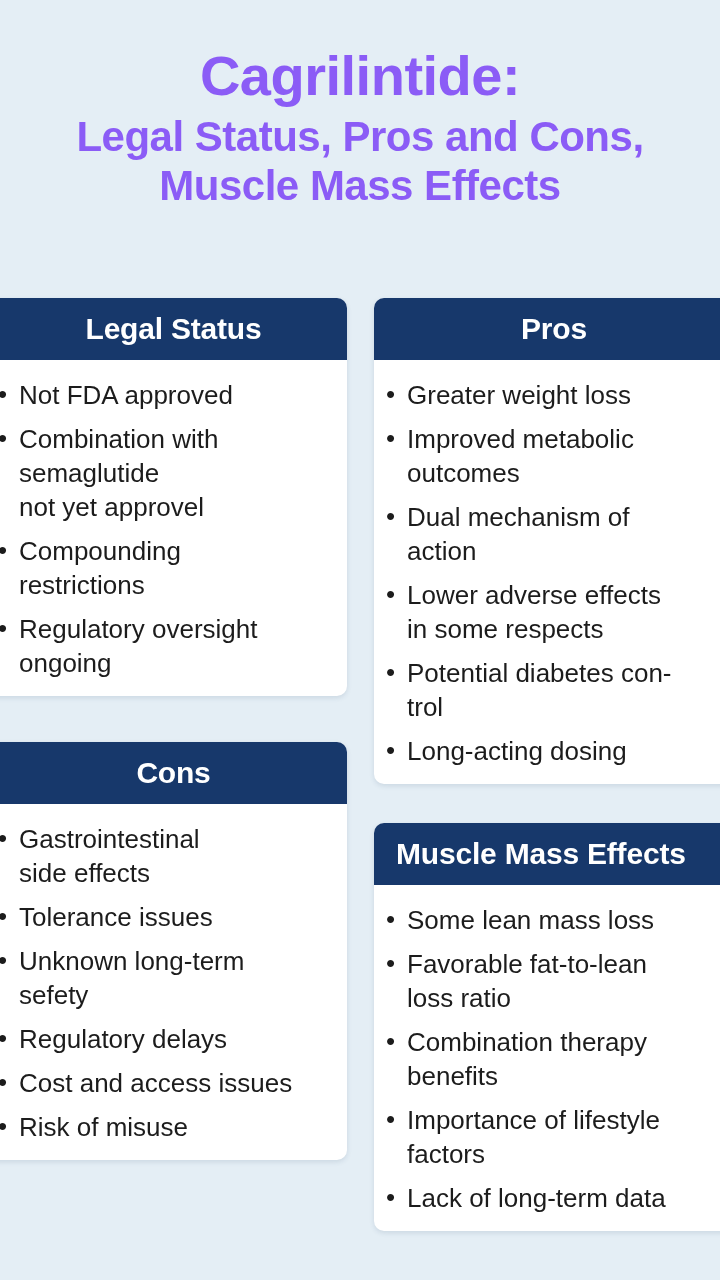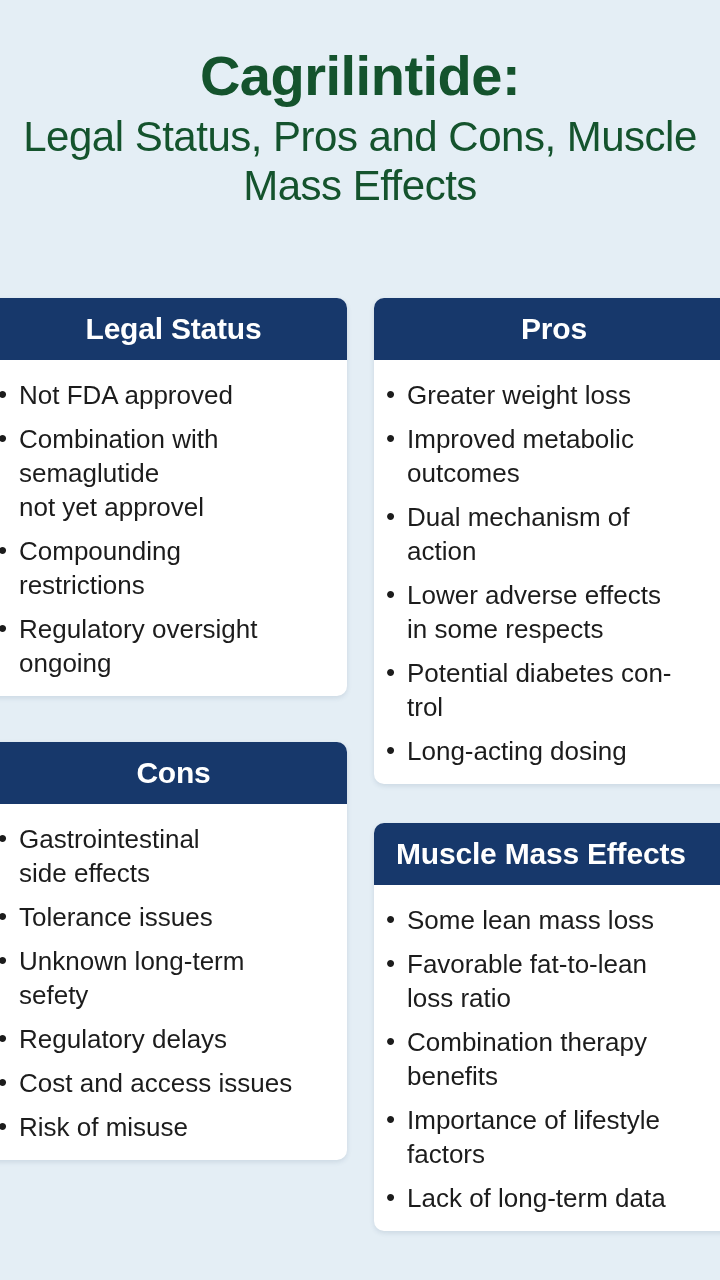--- a/index.html
+++ b/index.html
@@ -15,32 +15,32 @@
     position: relative;
   }
 
   
   #title-block {
     position: absolute;
     left: 0;
     top: 46px;
     width: 720px;
     text-align: center;
-    color: #14532d;
+    color: #8b5cf6;
   }
   #title-main {
     font-size: 56px;
     font-weight: bold;
     line-height: 1.06;
     letter-spacing: -0.5px;
     display: block;
   }
   #title-sub {
     font-size: 42px;
-    font-weight: normal;
+    font-weight: bold;
     line-height: 1.16;
     letter-spacing: -0.5px;
     display: block;
     margin-top: 8px;
     padding: 0 4px;
   }
 
   
   .card {
     position: absolute;

